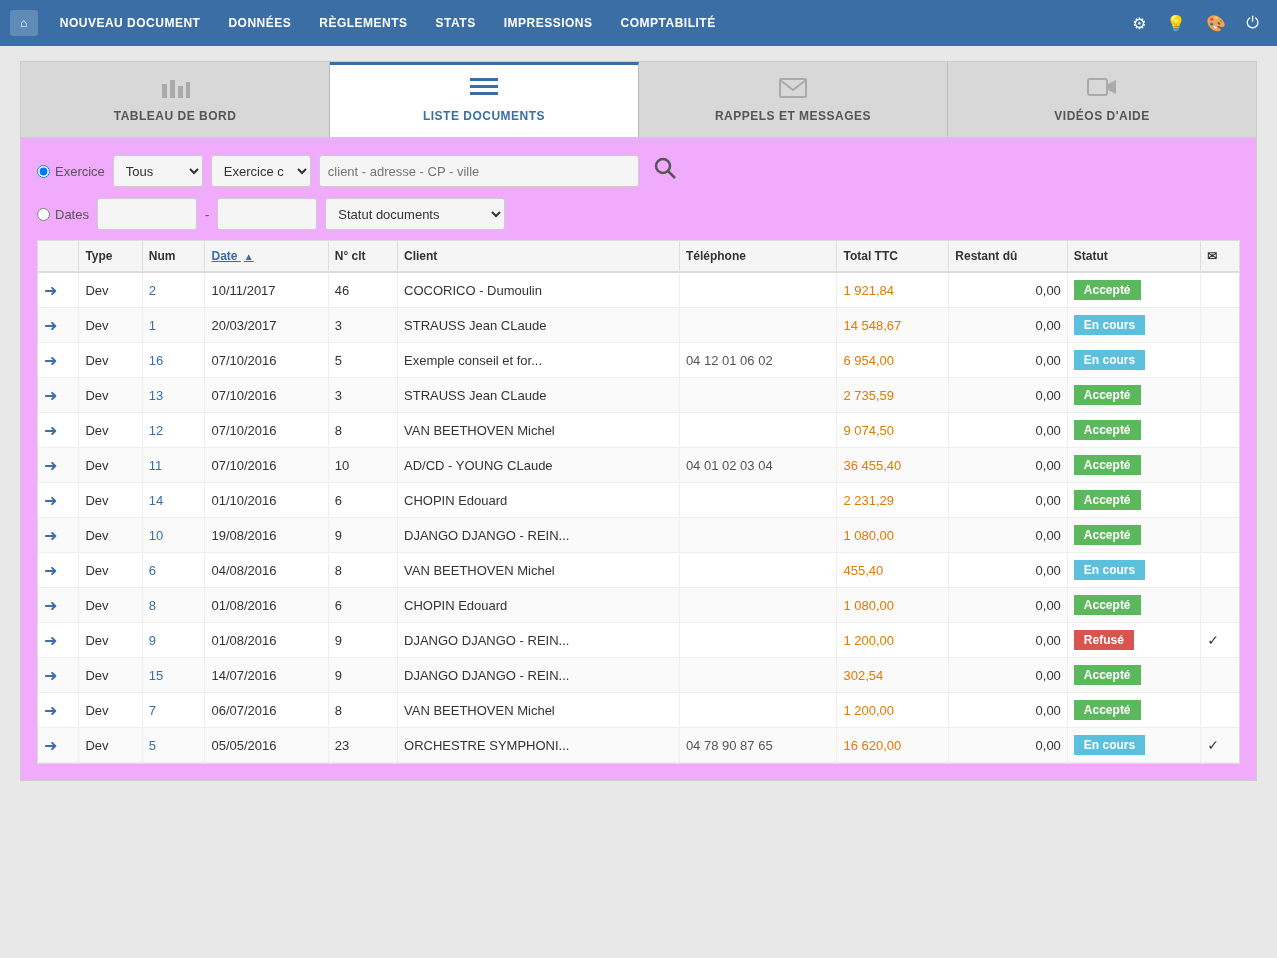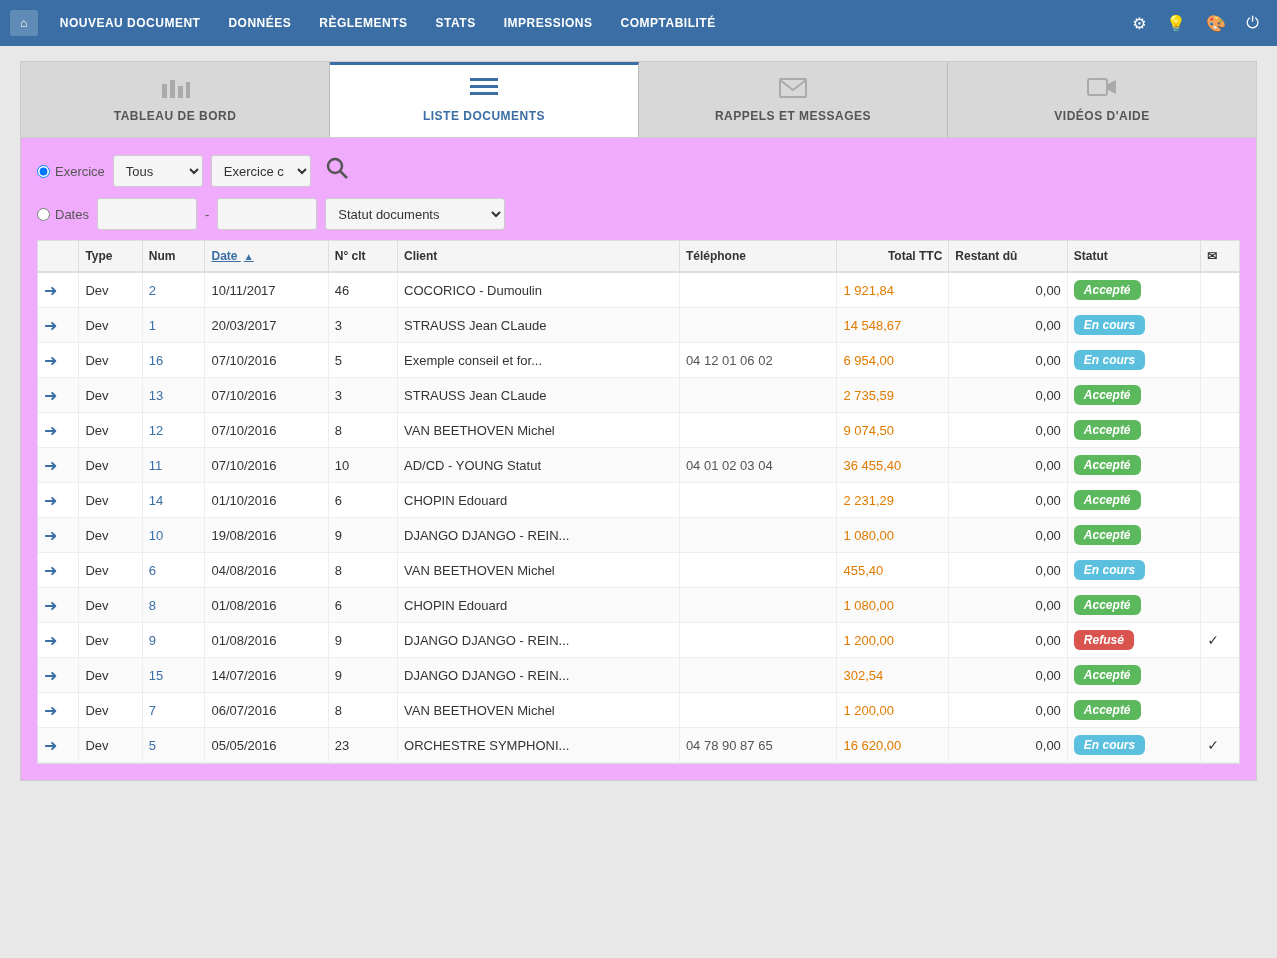--- a/index.html
+++ b/index.html
@@ -179,26 +179,25 @@
     .icon-arrow {
       color: #3a6ea5;
       font-size: 16px;
       display: inline-block;
     }
 
     
     .badge {
       display: inline-block;
       padding: 3px 10px;
-      border-radius: 6px;
+      border-radius: 0;
       font-size: 12px;
       font-weight: bold;
       color: #fff;
       white-space: nowrap;
-      font-style: italic;
     }
     .badge-accepte { background: #5cb85c; }
     .badge-encours { background: #5bc0de; }
     .badge-refuse { background: #d9534f; }
 
     
     .table-footer {
       display: flex;
       align-items: center;
       padding: 10px 6px;
@@ -300,20 +299,21 @@
       <label>
         <input type="radio" name="filter-type" class="radio-input" checked="" style="">
         <span>Exercice</span>
       </label>
       <select class="select-tous">
         <option>Tous</option>
       </select>
       <select class="select-exercice">
         <option>Exercice c</option>
       </select>
+      <input type="text" class="input-client" placeholder="client - adresse - CP - ville" style="">
       <button class="search-btn">
         <svg width="24" height="24" viewBox="0 0 24 24" fill="none" stroke="#555" stroke-width="2.5">
           <circle cx="10" cy="10" r="7"></circle>
           <line x1="15.5" y1="15.5" x2="22" y2="22"></line>
         </svg>
       </button>
     </div>
 
     <div class="filter-row">
       <label>
@@ -332,21 +332,21 @@
       <table>
         <thead>
           <tr>
             <th></th>
             <th>Type</th>
             <th>Num</th>
             <th class="sortable sort-active">Date <span class="arrow-sort">▲</span></th>
             <th>N° clt</th>
             <th>Client</th>
             <th>Téléphone</th>
-            <th style="text-align:right">Total TTC</th>
+            <th style="text-align:left">Total TTC</th>
             <th style="text-align:left">Restant dû</th>
             <th>Statut</th>
             <th>✉</th>
           </tr>
         </thead>
         <tbody id="table-body">
         <tr style="background: rgb(255, 255, 255);">
       <td><span class="icon-arrow" style="color:#3a6ea5;">➜</span></td>
       <td>Dev</td>
       <td class="td-num">2</td>
@@ -410,21 +410,21 @@
       <td class="td-right">0,00</td>
       <td><span class="badge badge-accepte">Accepté</span></td>
       <td class="checkmark"></td>
     </tr>
             <tr style="background: rgb(250, 250, 250);">
       <td><span class="icon-arrow" style="color:#3a6ea5;">➜</span></td>
       <td>Dev</td>
       <td class="td-num">11</td>
       <td>07/10/2016</td>
       <td>10</td>
-      <td style="color:#333">AD/CD - YOUNG Statut</td>
+      <td style="color:#333">AD/CD - YOUNG CLaude</td>
       <td class="td-phone">04 01 02 03 04</td>
       <td class="td-amount" style="color:#e07b00">36 455,40</td>
       <td class="td-right">0,00</td>
       <td><span class="badge badge-accepte">Accepté</span></td>
       <td class="checkmark"></td>
     </tr>
             <tr style="background: rgb(255, 255, 255);">
       <td><span class="icon-arrow" style="color:#3a6ea5;">➜</span></td>
       <td>Dev</td>
       <td class="td-num">14</td>

